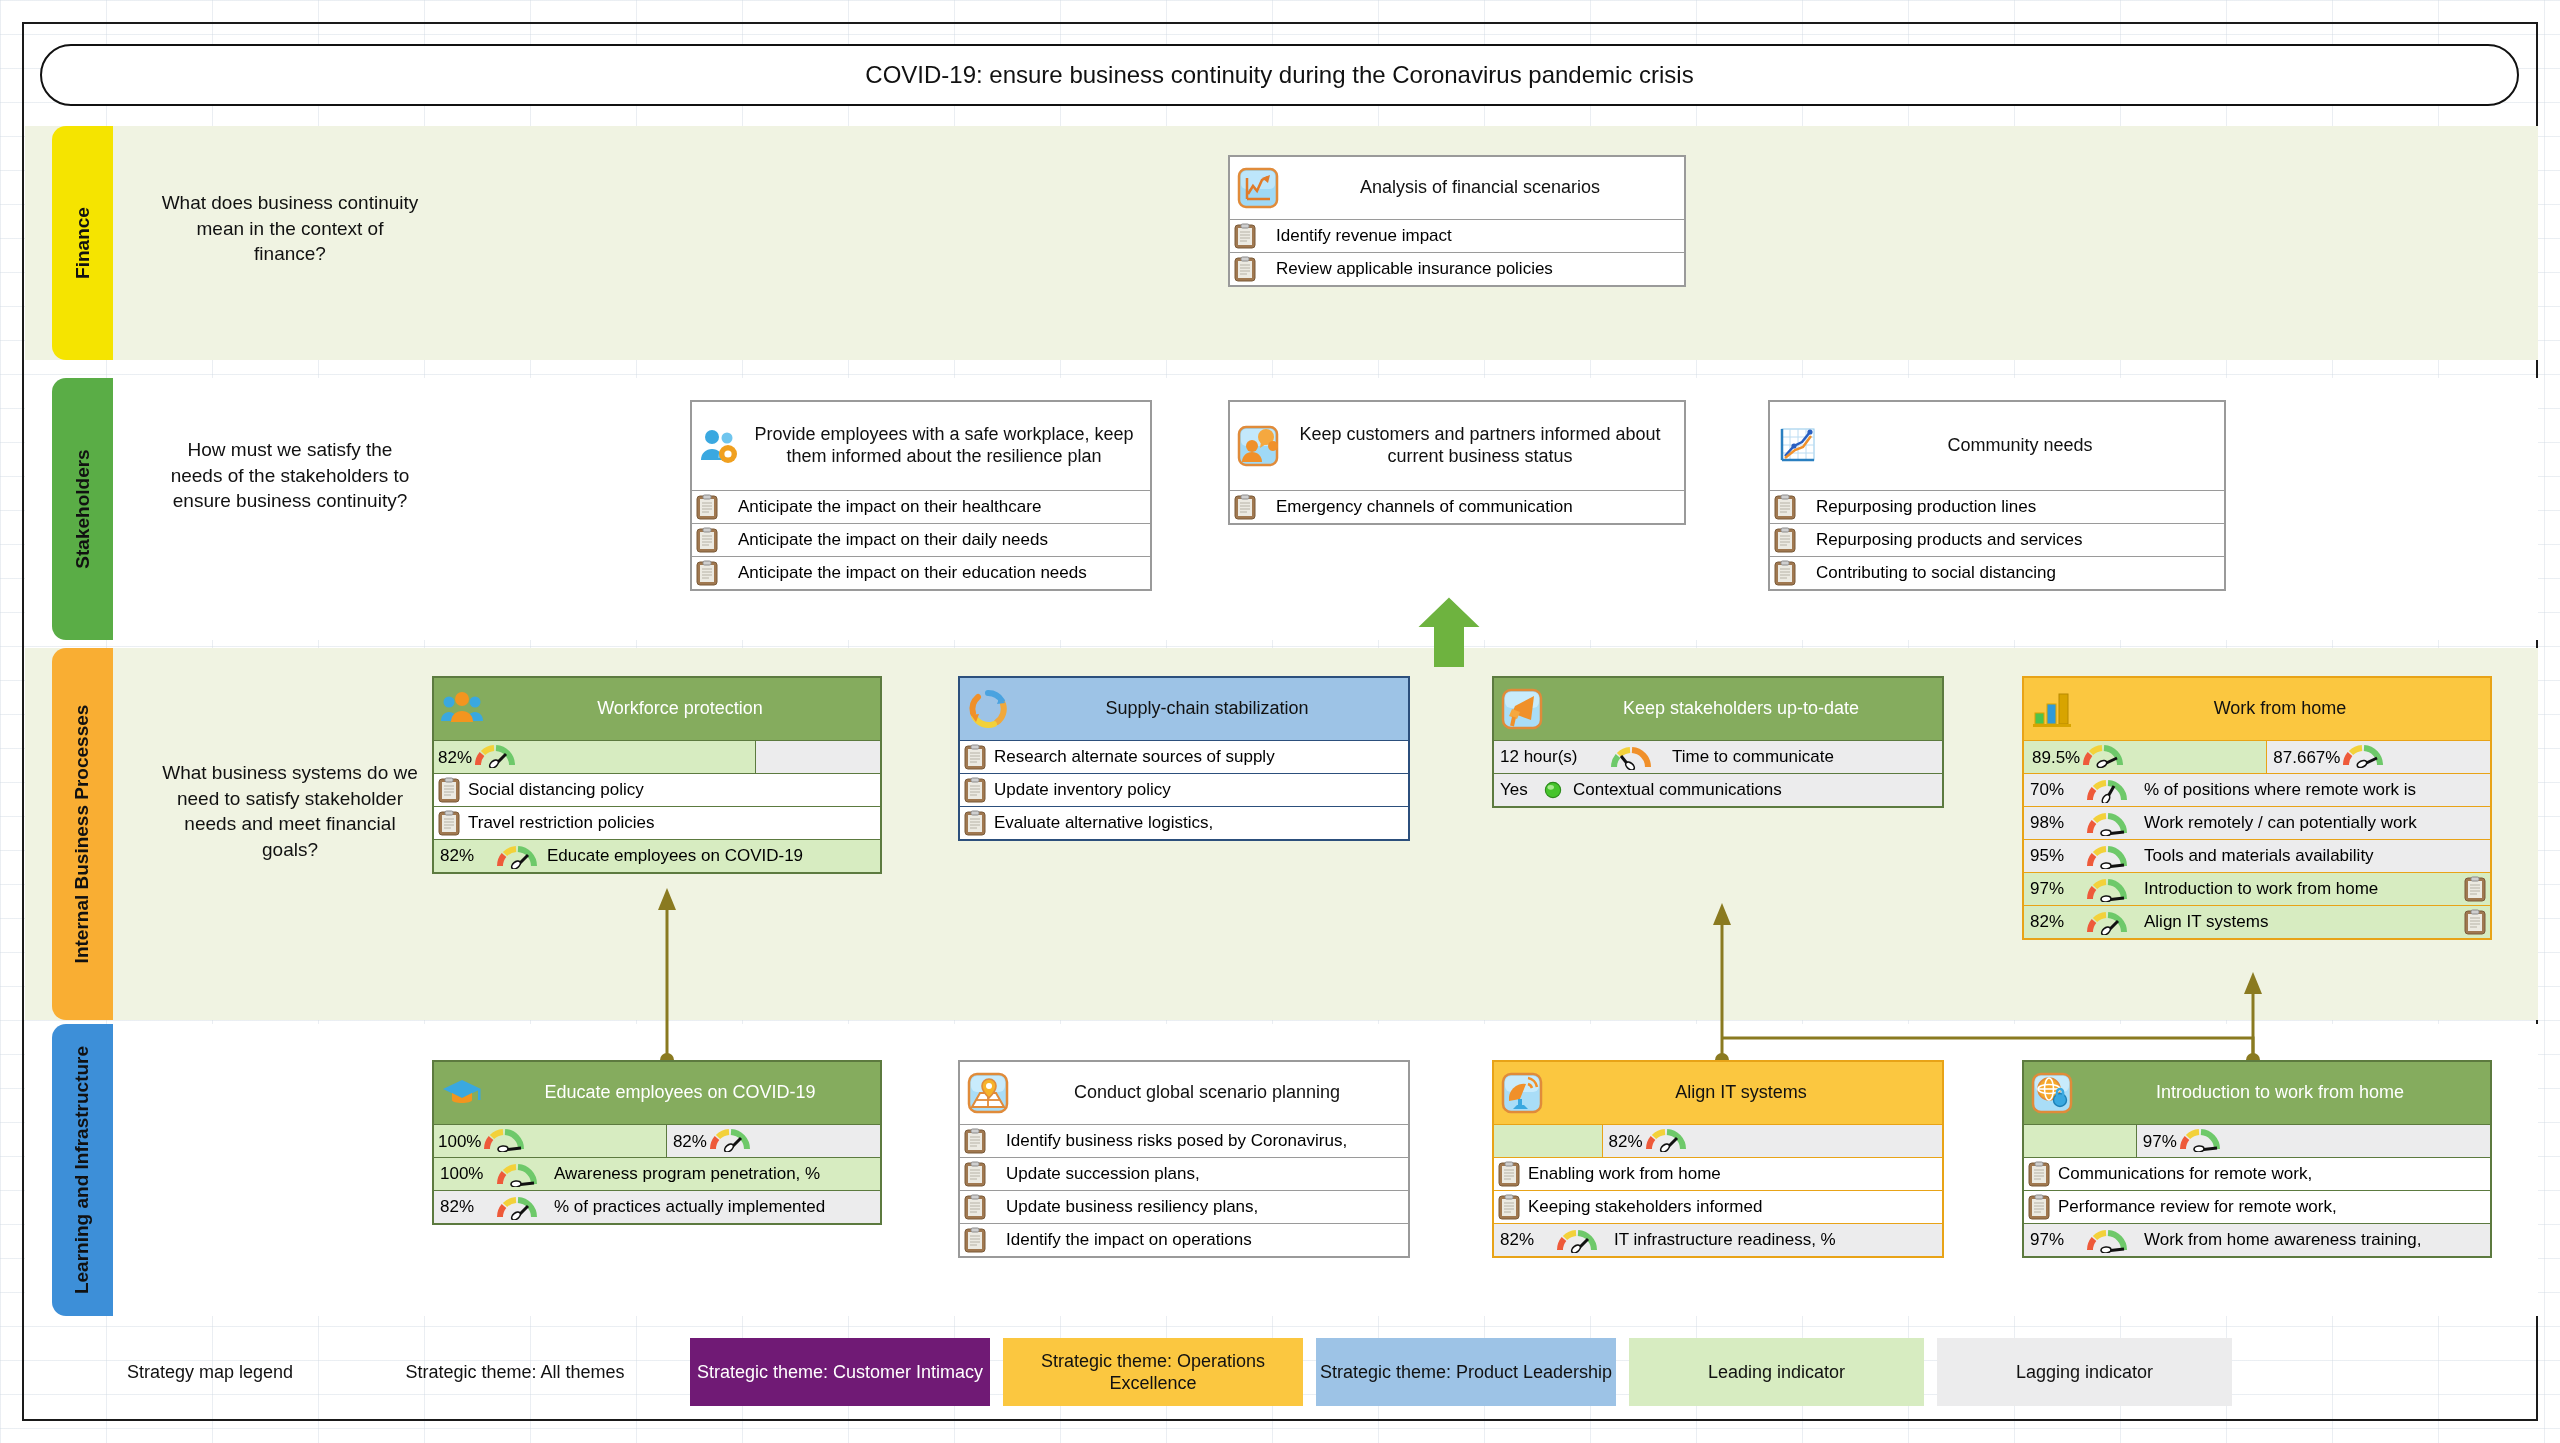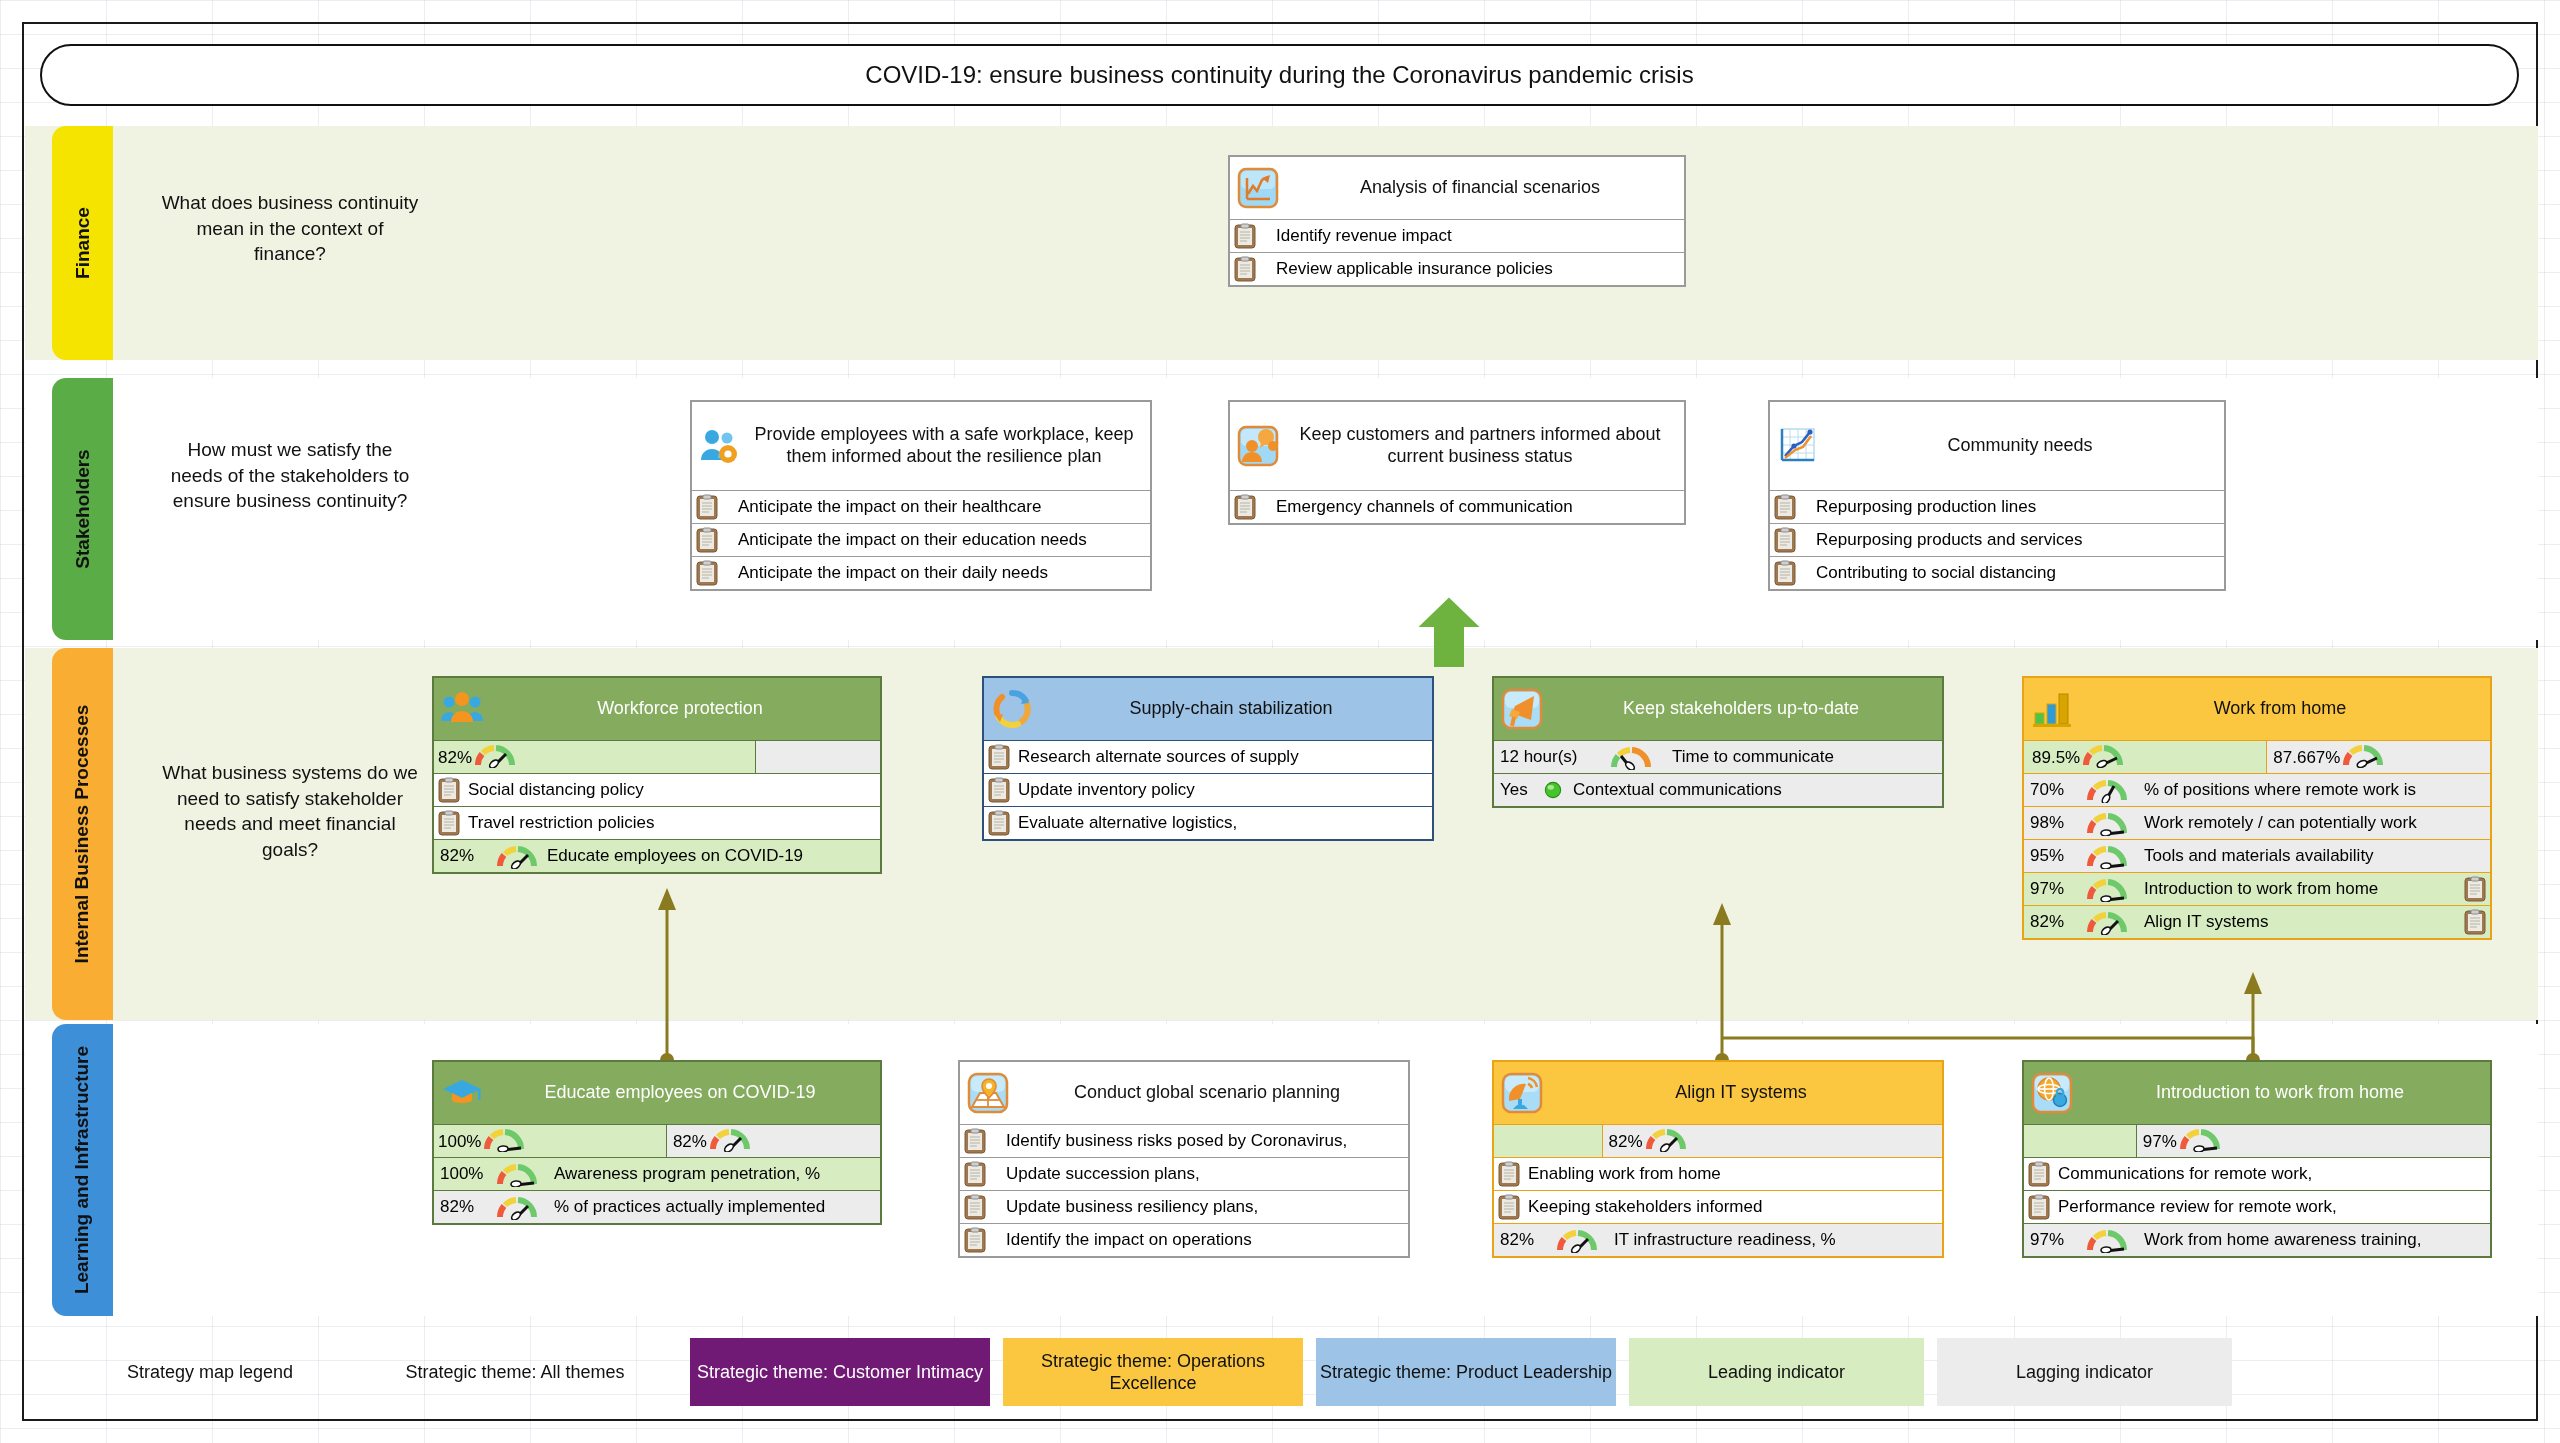--- a/index.html
+++ b/index.html
@@ -307,35 +307,35 @@
             <rect x="1" y="2" width="20" height="23" rx="3" fill="#a07850" stroke="#7a5a38"></rect>
             <rect x="4" y="5" width="14" height="17" fill="#eceae2"></rect>
             <rect x="7" y="1" width="8" height="4" rx="1.5" fill="#cfcfcf" stroke="#8a8a8a"></rect>
             <g stroke="#b6b2a6">
               <line x1="6" y1="9" x2="16" y2="9"></line>
               <line x1="6" y1="12" x2="16" y2="12"></line>
               <line x1="6" y1="15" x2="16" y2="15"></line>
               <line x1="6" y1="18" x2="13" y2="18"></line>
             </g>
           </svg></span>
+      <span class="txt">Anticipate the impact on their daily needs</span>
+    </div>
+    <div class="row white sep-gray">
+      <span class="clip"><svg viewBox="0 0 22 26" width="22" height="26">
+            <rect x="1" y="2" width="20" height="23" rx="3" fill="#a07850" stroke="#7a5a38"></rect>
+            <rect x="4" y="5" width="14" height="17" fill="#eceae2"></rect>
+            <rect x="7" y="1" width="8" height="4" rx="1.5" fill="#cfcfcf" stroke="#8a8a8a"></rect>
+            <g stroke="#b6b2a6">
+              <line x1="6" y1="9" x2="16" y2="9"></line>
+              <line x1="6" y1="12" x2="16" y2="12"></line>
+              <line x1="6" y1="15" x2="16" y2="15"></line>
+              <line x1="6" y1="18" x2="13" y2="18"></line>
+            </g>
+          </svg></span>
       <span class="txt">Anticipate the impact on their education needs</span>
-    </div>
-    <div class="row white sep-gray">
-      <span class="clip"><svg viewBox="0 0 22 26" width="22" height="26">
-            <rect x="1" y="2" width="20" height="23" rx="3" fill="#a07850" stroke="#7a5a38"></rect>
-            <rect x="4" y="5" width="14" height="17" fill="#eceae2"></rect>
-            <rect x="7" y="1" width="8" height="4" rx="1.5" fill="#cfcfcf" stroke="#8a8a8a"></rect>
-            <g stroke="#b6b2a6">
-              <line x1="6" y1="9" x2="16" y2="9"></line>
-              <line x1="6" y1="12" x2="16" y2="12"></line>
-              <line x1="6" y1="15" x2="16" y2="15"></line>
-              <line x1="6" y1="18" x2="13" y2="18"></line>
-            </g>
-          </svg></span>
-      <span class="txt">Anticipate the impact on their daily needs</span>
     </div>
   </div>
 
   <div class="card c-plain" style="left:1228px;top:400px;width:458px;">
     <div class="card-head head-white" style="min-height:88px;">
       <span class="ico">
         <svg viewBox="0 0 44 44" width="44" height="44">
           <rect x="3" y="3" width="38" height="38" rx="7" fill="#9fd9f6" stroke="#e08b3a" stroke-width="2.5"></rect>
           <rect x="5" y="5" width="34" height="17" rx="5" fill="#c3e8fb"></rect>
           <circle cx="16" cy="22" r="6" fill="#f0902a"></circle>
@@ -493,21 +493,21 @@
             <path d="M6 23a17 17 0 0 1 4-11" stroke="#ee5a3a" stroke-width="6" fill="none"></path>
             <path d="M11 11a17 17 0 0 1 11-5" stroke="#f3d13a" stroke-width="6" fill="none"></path>
             <path d="M24 6a17 17 0 0 1 16 17" stroke="#6ec96a" stroke-width="6" fill="none"></path>
             <path d="M23 23 L34 12" stroke="#111" stroke-width="3" fill="none"></path>
             <ellipse cx="22" cy="22" rx="5" ry="3" transform="rotate(-40 22 22)" fill="#fff" stroke="#111" stroke-width="1.6"></ellipse>
           </svg></span>
       <span class="txt">Educate employees on COVID-19</span>
     </div>
   </div>
 
-  <div class="card c-blue" style="left:958px;top:676px;width:452px;margin-left:24px;">
+  <div class="card c-blue" style="left:958px;top:676px;width:452px;">
     <div class="card-head head-blue">
       <span class="ico">
         <svg viewBox="0 0 44 44" width="44" height="44">
           <path d="M22 6a16 16 0 0 1 14 8" stroke="#4aa3e0" stroke-width="6" fill="none" stroke-linecap="round"></path>
           <path d="M37 17a16 16 0 0 1-6 18" stroke="#f0a83c" stroke-width="6" fill="none" stroke-linecap="round"></path>
           <path d="M28 37a16 16 0 0 1-20-8" stroke="#f3d13a" stroke-width="6" fill="none" stroke-linecap="round"></path>
           <path d="M7 26A16 16 0 0 1 12 10" stroke="#f0902a" stroke-width="6" fill="none" stroke-linecap="round"></path>
           <polygon points="34,9 39,16 31,17" fill="#4aa3e0"></polygon>
           <polygon points="10,35 5,28 13,27" fill="#f0902a"></polygon>
         </svg>

